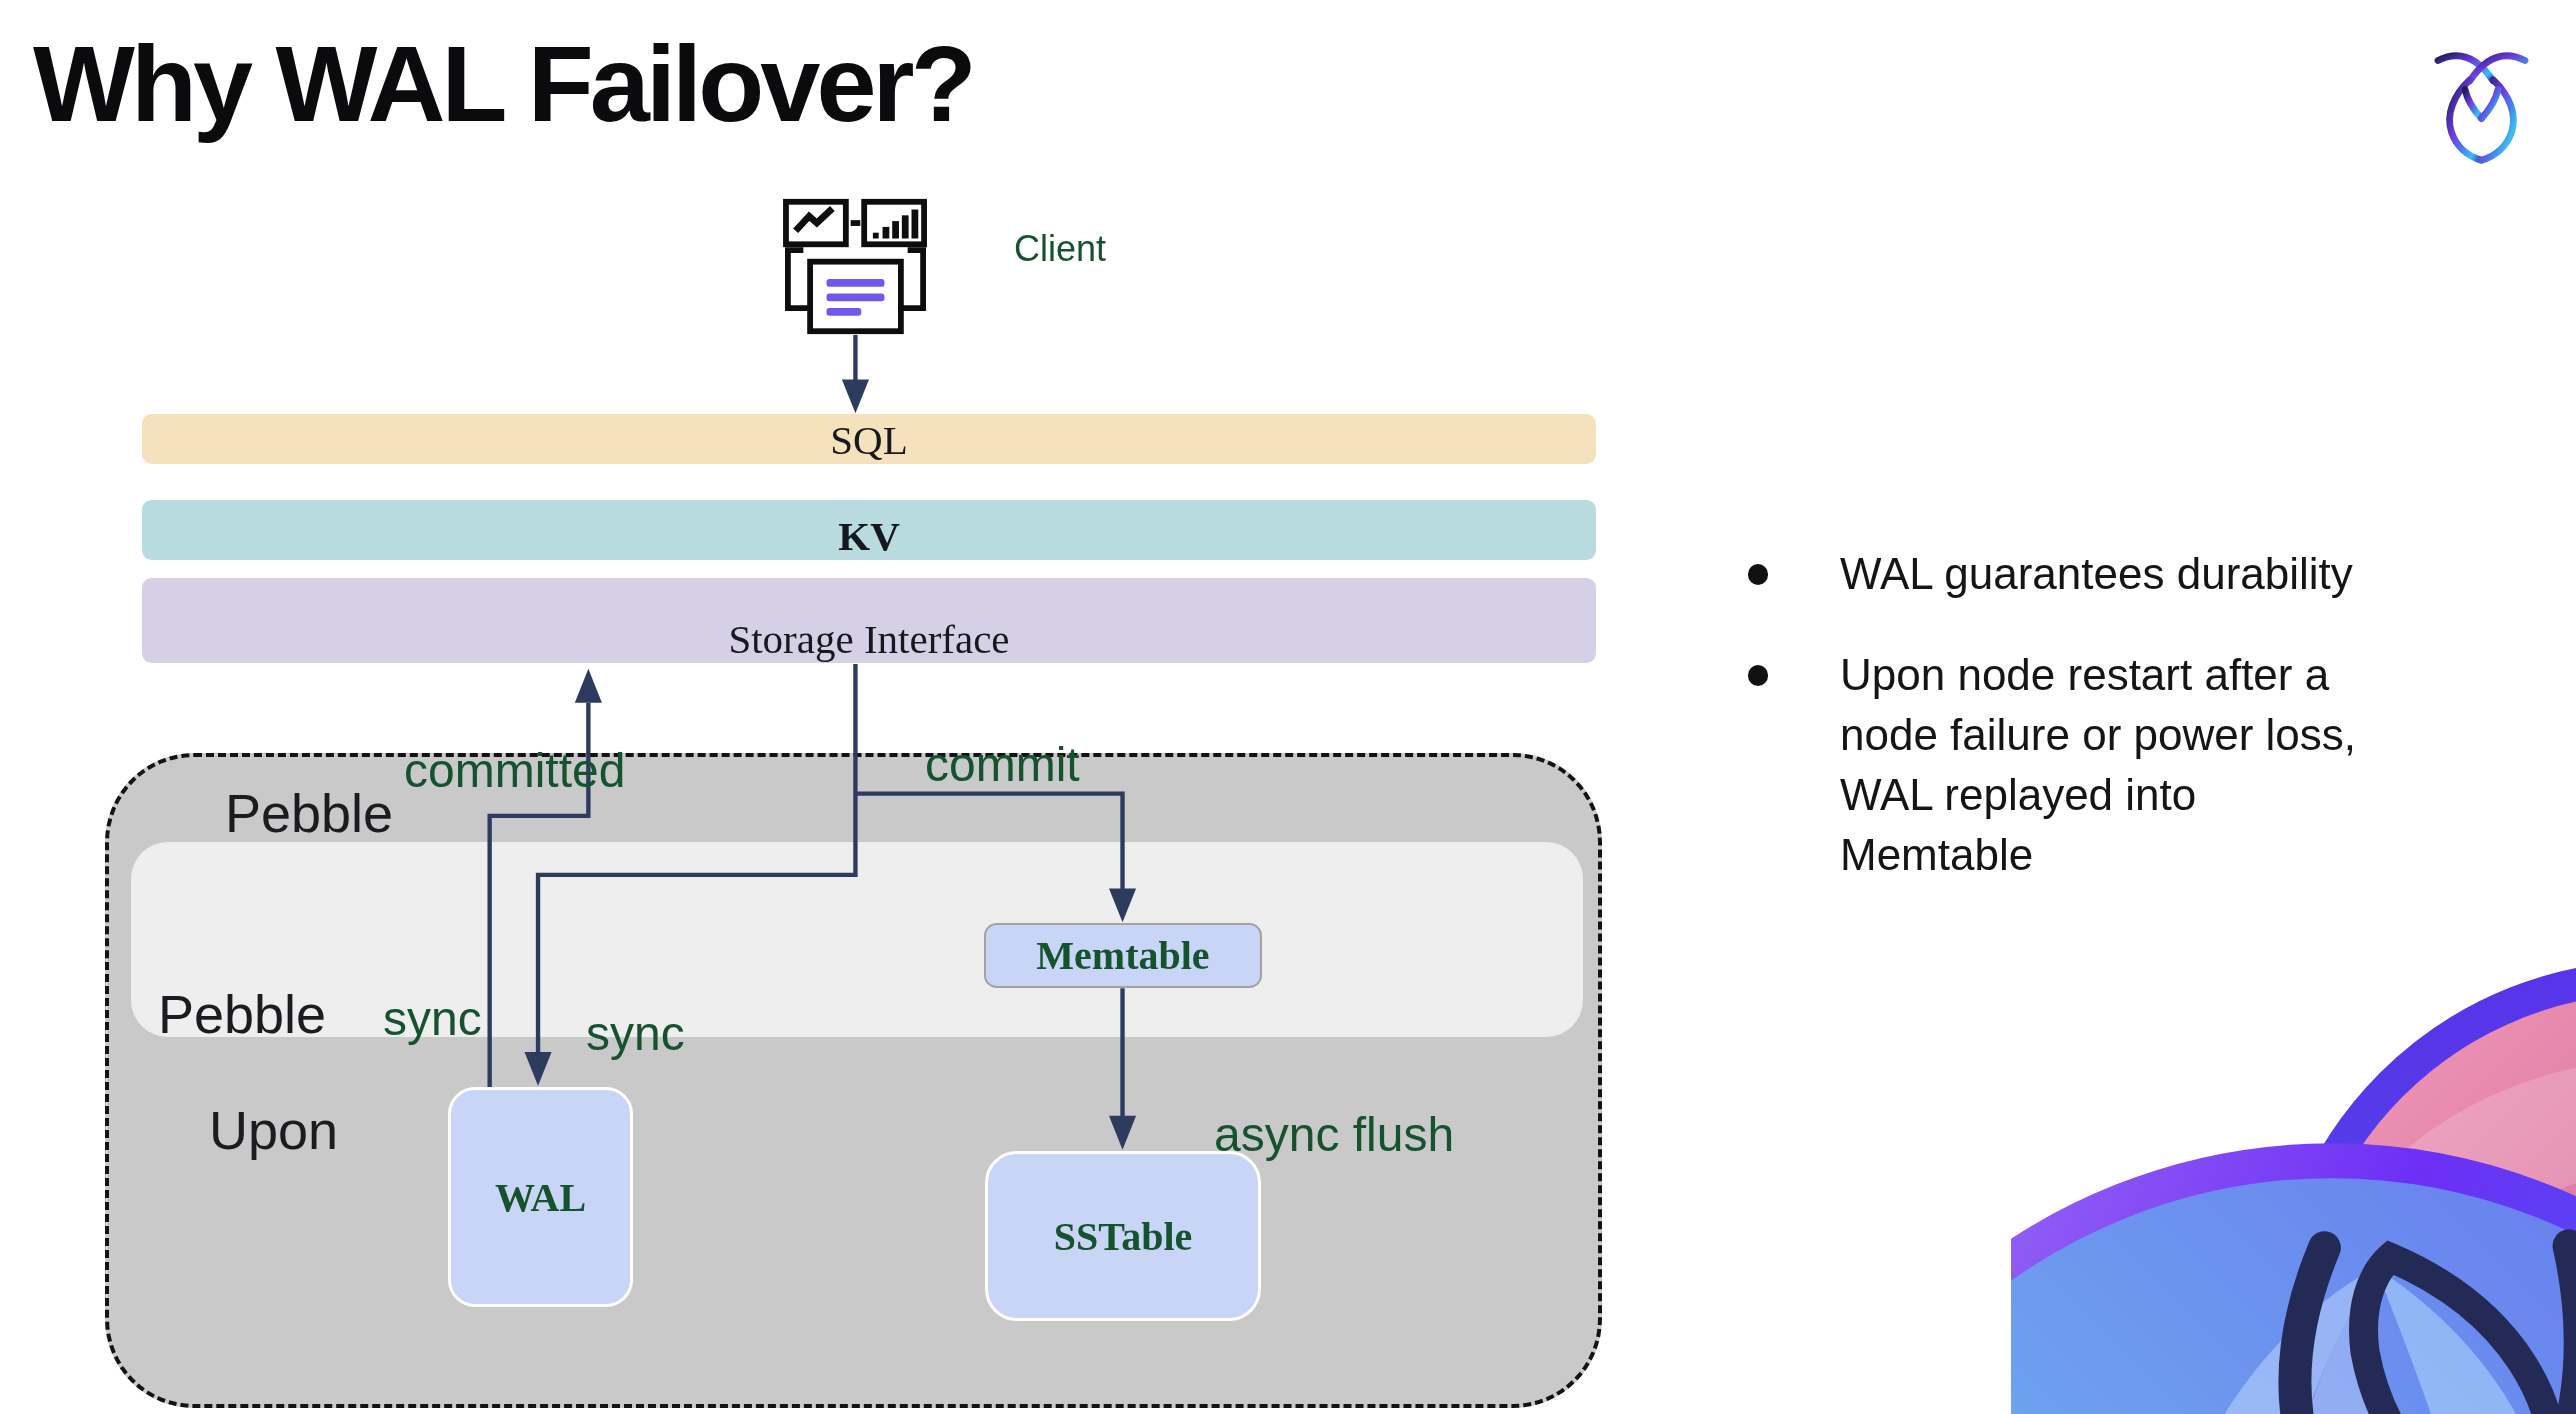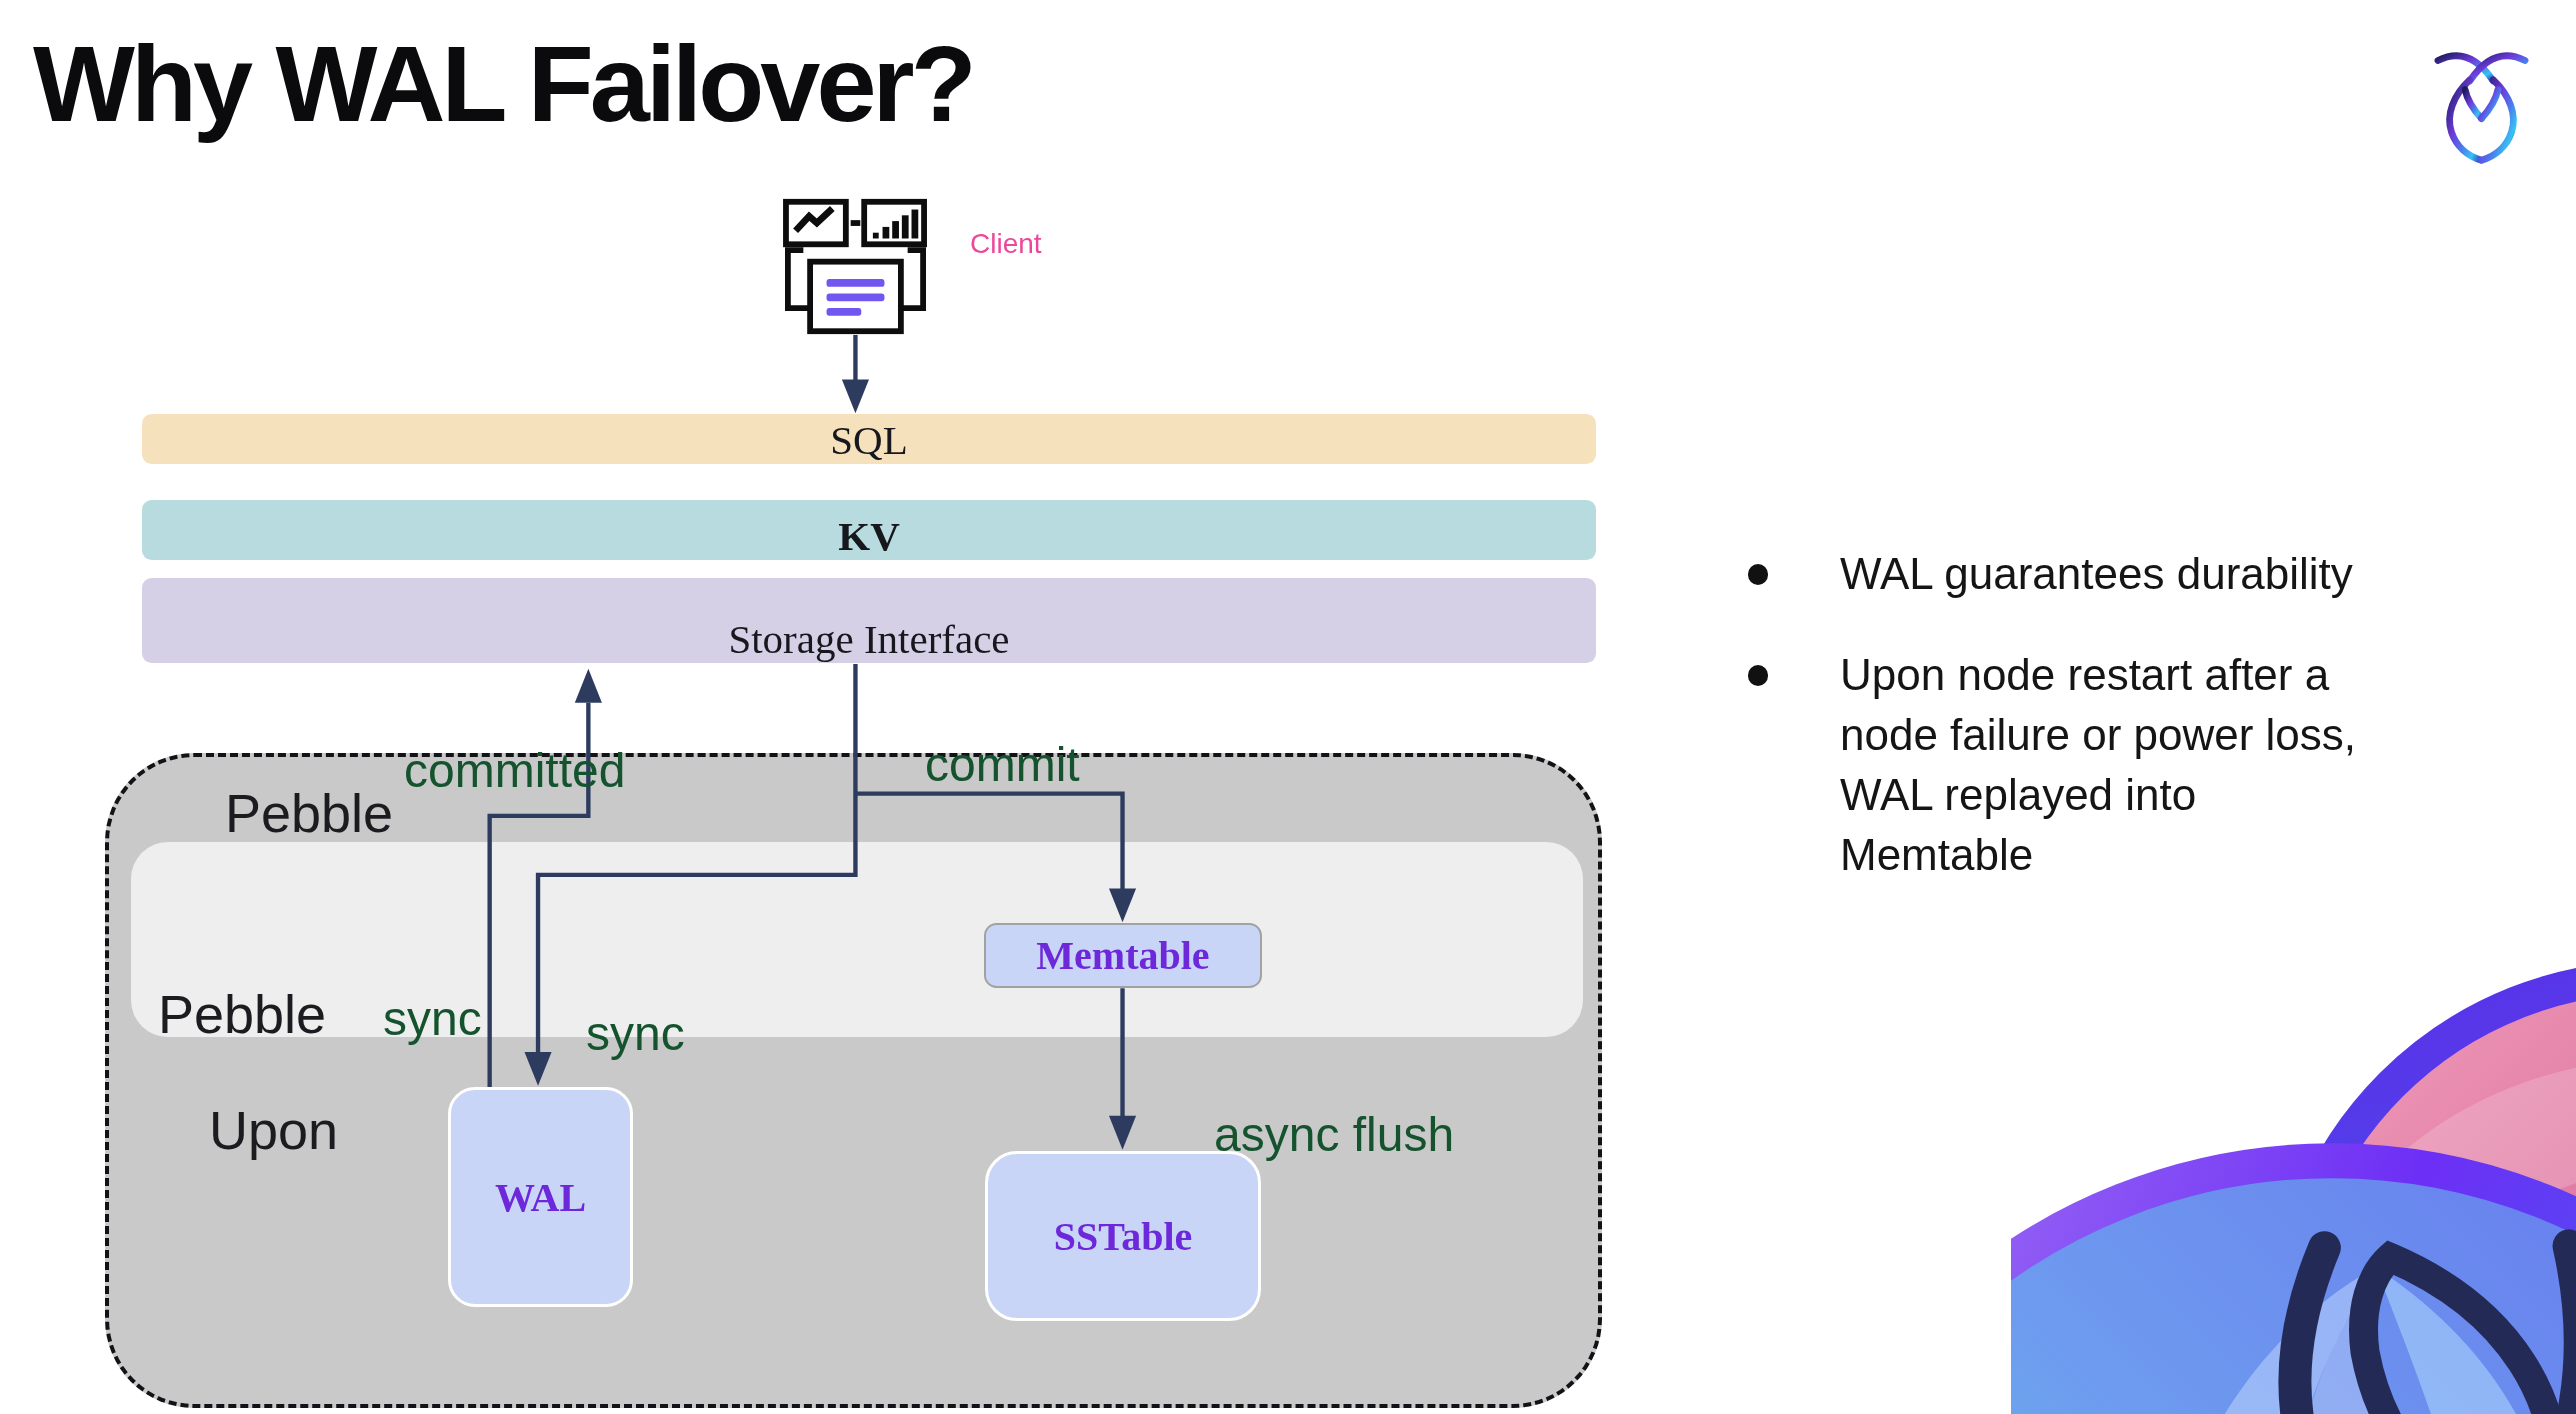--- a/index.html
+++ b/index.html
@@ -29,21 +29,21 @@
     left:33px; top:21px;
     font-size:108px;
     font-weight:bold;
     letter-spacing:-3.9px;
     color:#0b0b0d;
     z-index:6;
   }
 
   
   .client-ico{left:782px; top:196px; width:147px; height:141px; z-index:5;}
-  .client-label{left:970px; top:228px; font-size:28px; color:#ec4899; z-index:5;}
+  .client-label{left:1014px; top:228px; font-size:36px; color:#14532d; z-index:5;}
 
   
   .bar{
     left:142px; width:1454px;
     border-radius:9.7px;
     display:flex; align-items:flex-end; justify-content:center;
     font-family:"Liberation Serif","DejaVu Serif",serif;
     font-size:41px;
     color:#17181d;
     z-index:4;
@@ -84,21 +84,21 @@
   .lbl-sync-right{left:586px; top:958px;}
   .lbl-async{left:1214px; top:1059px;}
 
   
   .node{
     background:var(--c-box);
     display:flex; align-items:center; justify-content:center;
     font-family:"Liberation Serif","DejaVu Serif",serif;
     font-weight:bold;
     font-size:40px;
-    color:#6d28d9;
+    color:#14532d;
     z-index:4;
   }
   .node-memtable{left:984px; top:923px; width:278px; height:65px; border:2.9px solid #a2a2a2; border-radius:12.6px;}
   .node-wal{left:448px; top:1087px; width:185px; height:220px; border:3.9px solid #ffffff; border-radius:27px;}
   .node-sstable{left:985px; top:1151px; width:276px; height:170px; border:3.9px solid #ffffff; border-radius:32px;}
 
   
   .wires{left:0; top:0; width:2576px; height:1415px; z-index:3; pointer-events:none;}
 
   

